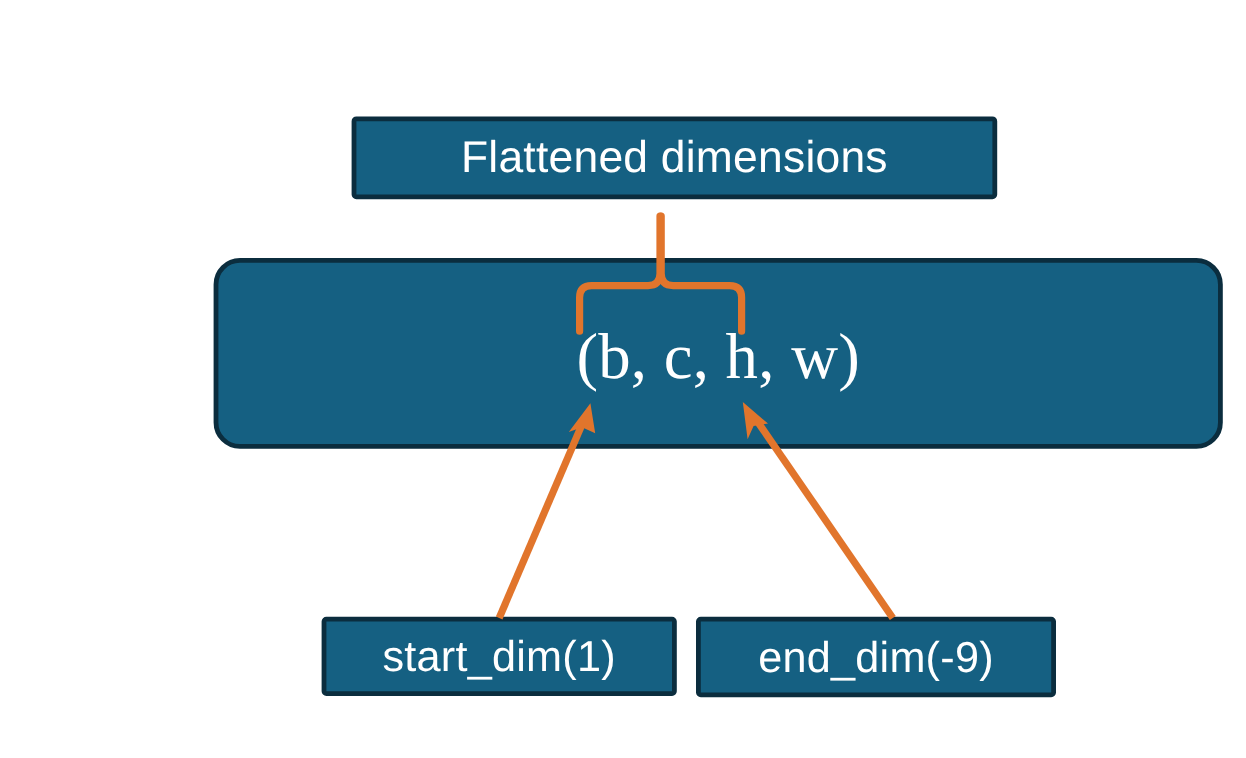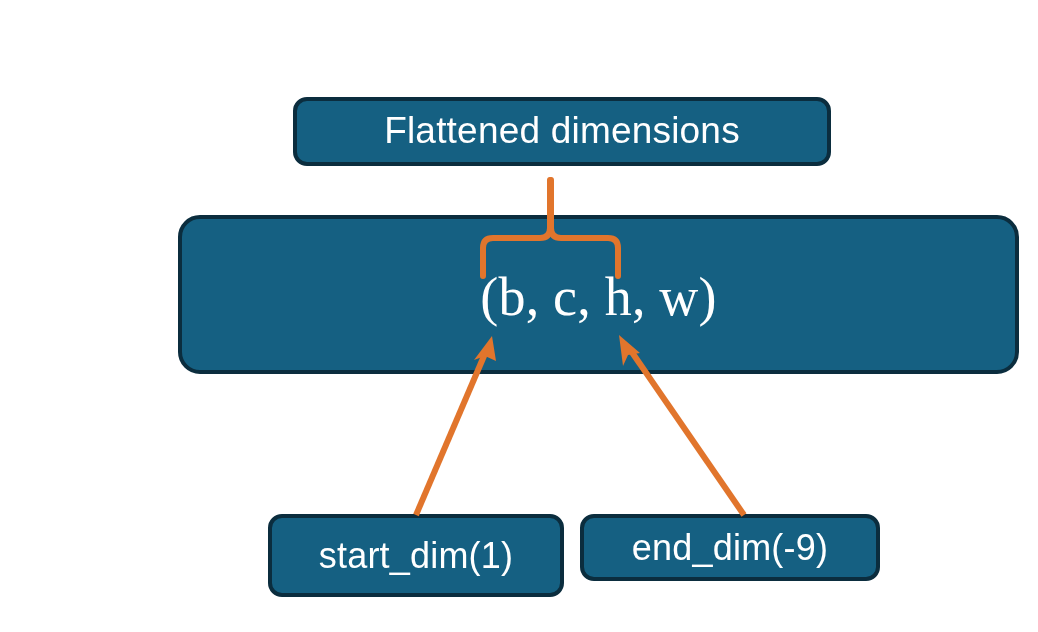--- a/index.html
+++ b/index.html
@@ -16,21 +16,21 @@
     width: 1038px;
     height: 632px;
     background: #ffffff;
     overflow: hidden;
   }
   .node {
     position: absolute;
     box-sizing: border-box;
     background: #156082;
     border: 4px solid #0b2d3e;
-    border-radius: 14px;
+    border-radius: 4px;
     color: #ffffff;
     display: flex;
     align-items: center;
     justify-content: center;
     text-align: center;
     line-height: 1.05;
     font-weight: 400;
     letter-spacing: 0.2px;
     user-select: none;
     z-index: 2;
@@ -51,21 +51,21 @@
     font-size: 54px;
     font-family: Liberation Serif, serif;
   }
   #node-tuple .node-text {
     transform: translateY(3px);
   }
   #node-startdim {
     left: 268px;
     top: 514px;
     width: 296px;
-    height: 83px;
+    height: 66px;
     font-size: 36px;
   }
   #node-enddim {
     left: 580px;
     top: 514px;
     width: 300px;
     height: 67px;
     font-size: 36px;
   }
   .node-text {

